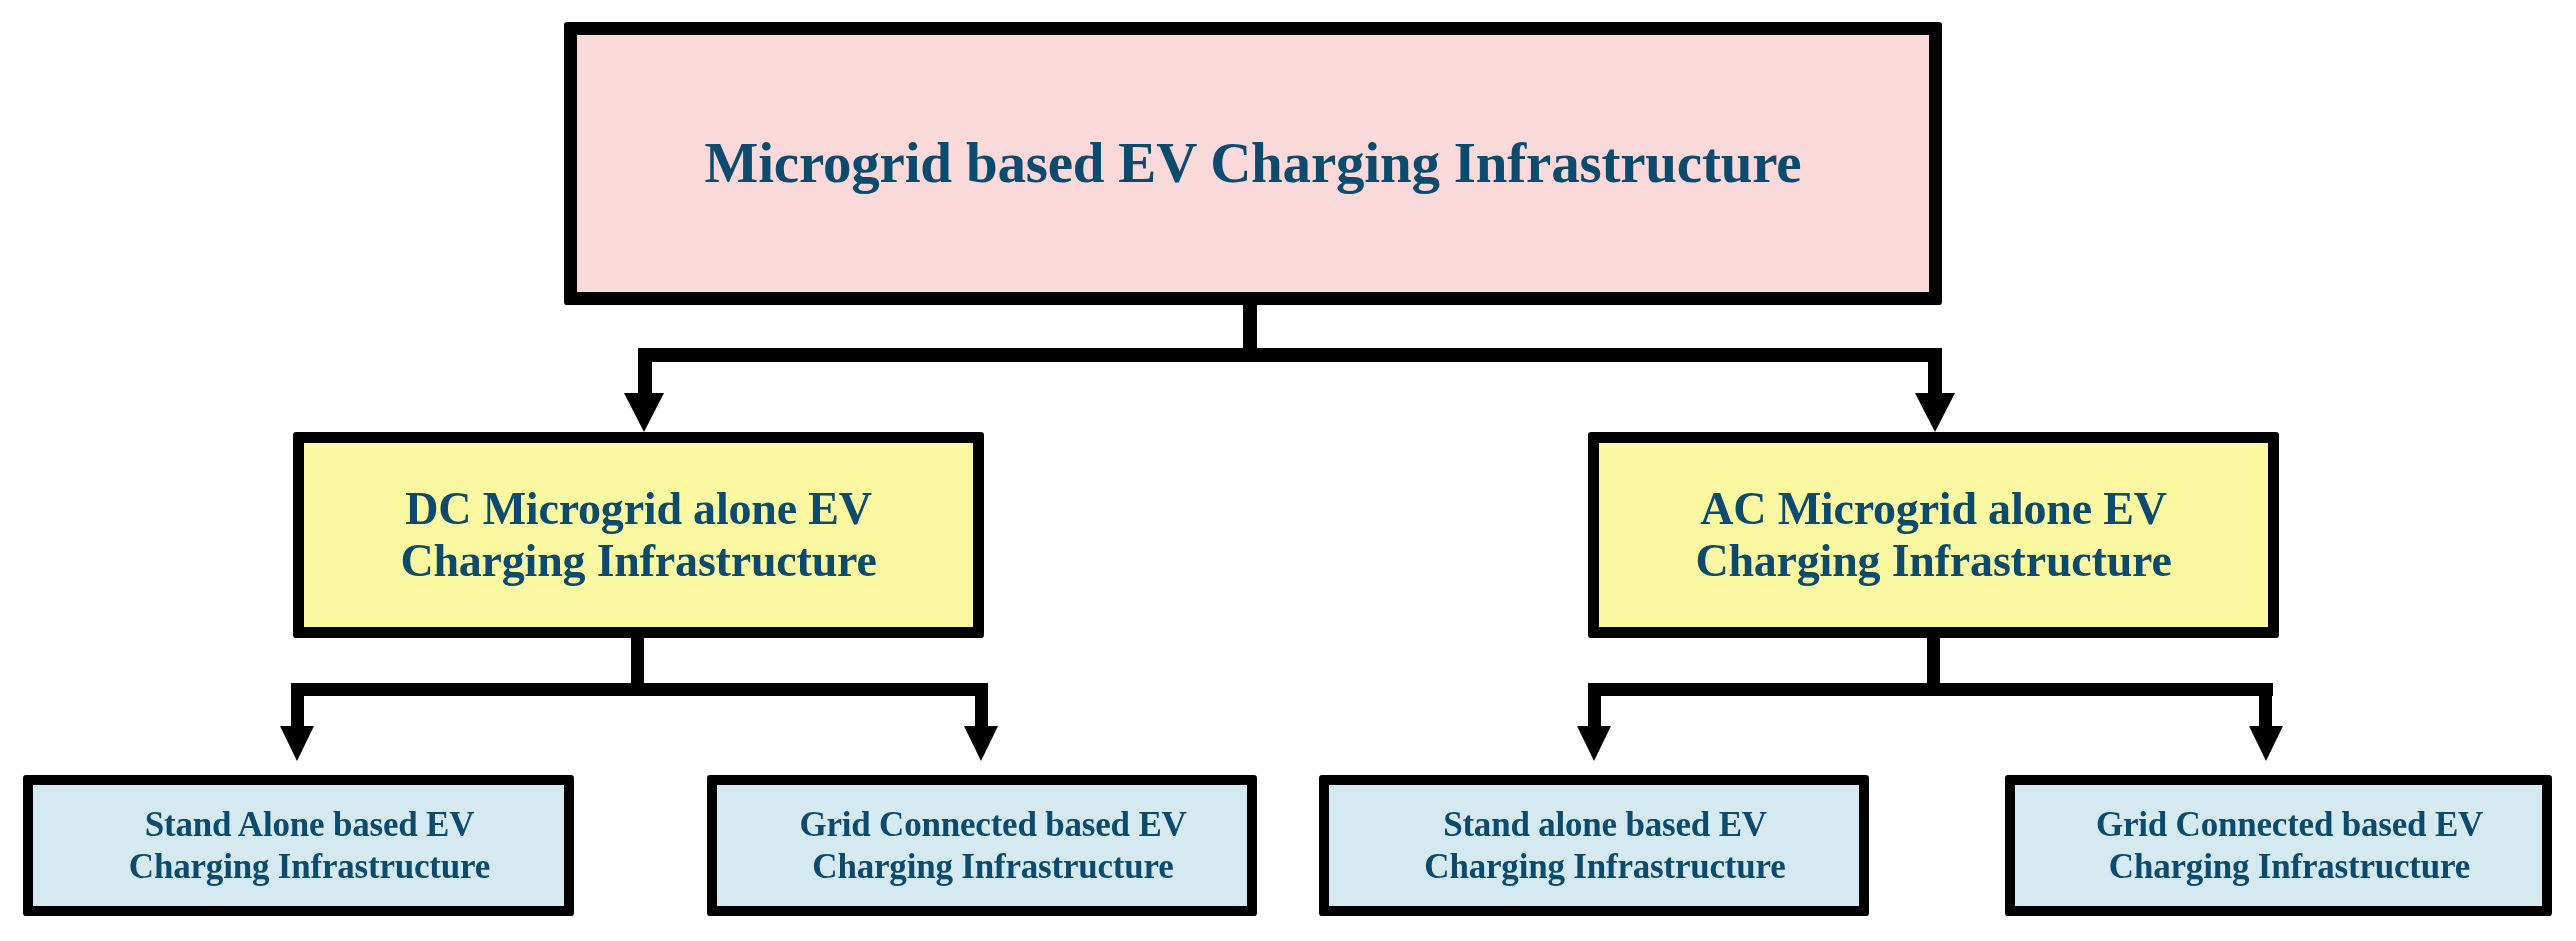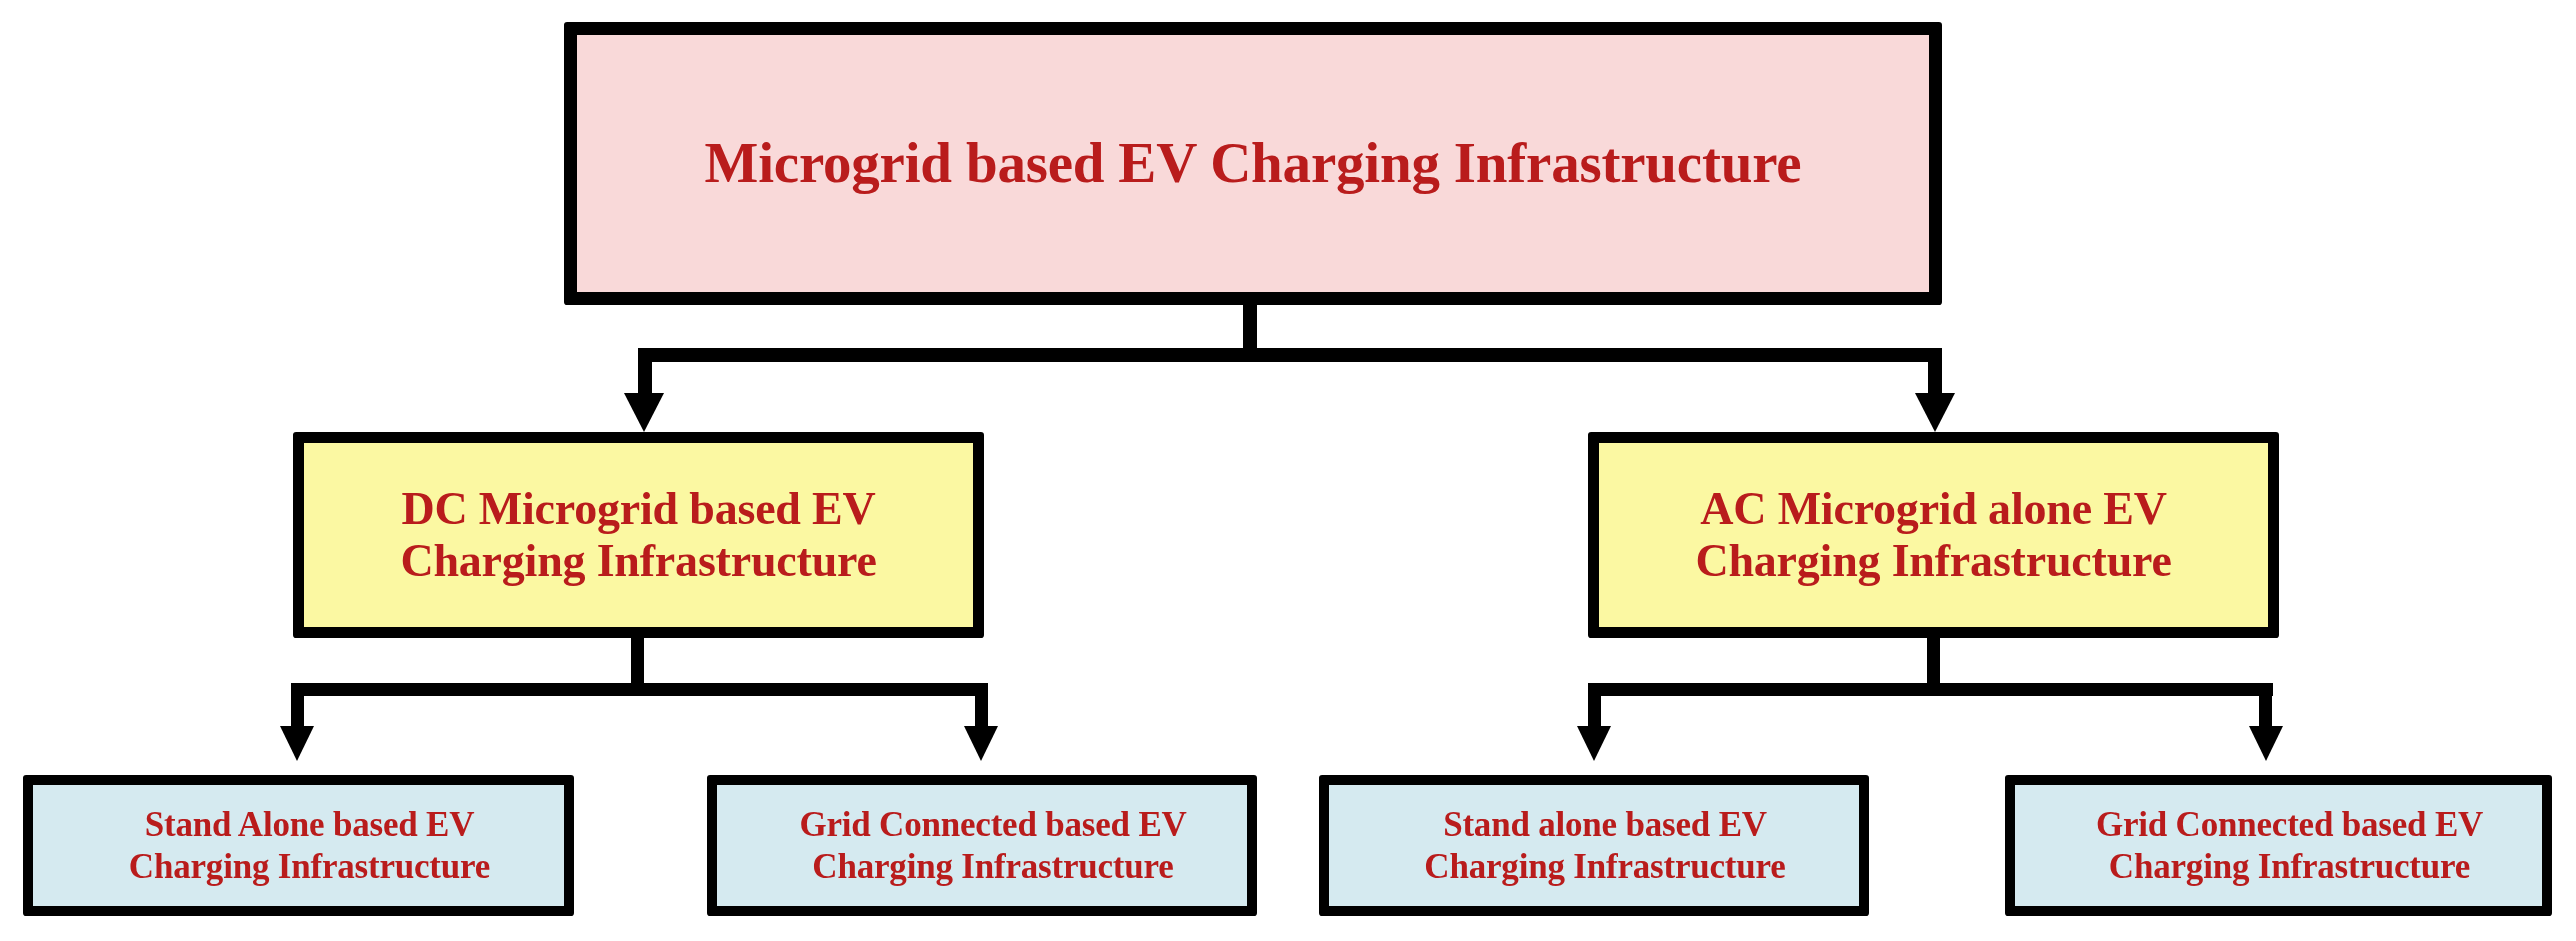--- a/index.html
+++ b/index.html
@@ -22,21 +22,21 @@
   .node {
     position: absolute;
     box-sizing: border-box;
     border: 13.4px solid #000000;
     border-radius: 3.1px;
     display: flex;
     align-items: center;
     justify-content: center;
     text-align: center;
     font-weight: bold;
-    color: #b91c1c;
+    color: #0c4a6e;
     line-height: 1.14;
     letter-spacing: -0.2px;
     z-index: 5;
   }
 
   .node-root {
     left: 564px;
     top: 22px;
     width: 1378px;
     height: 283px;
@@ -128,21 +128,21 @@
   </div>
 
   <div class="vline c-root-stem"></div>
   <div class="hline c-root-bus"></div>
   <div class="vline c-dc-drop"></div>
   <div class="vline c-ac-drop"></div>
   <div class="arrow a-dc"></div>
   <div class="arrow a-ac"></div>
 
   <div class="node node-mid dc">
-    <span class="node-text"><span>DC Microgrid based EV</span><br><span>Charging Infrastructure</span></span>
+    <span class="node-text"><span>DC Microgrid alone EV</span><br><span>Charging Infrastructure</span></span>
   </div>
 
   <div class="node node-mid ac">
     <span class="node-text"><span>AC Microgrid alone EV</span><br><span>Charging Infrastructure</span></span>
   </div>
 
   <div class="vline c-dc-stem"></div>
   <div class="hline c-dc-bus"></div>
   <div class="hline c-dc-bus-r"></div>
   <div class="vline c-l0-drop"></div>

